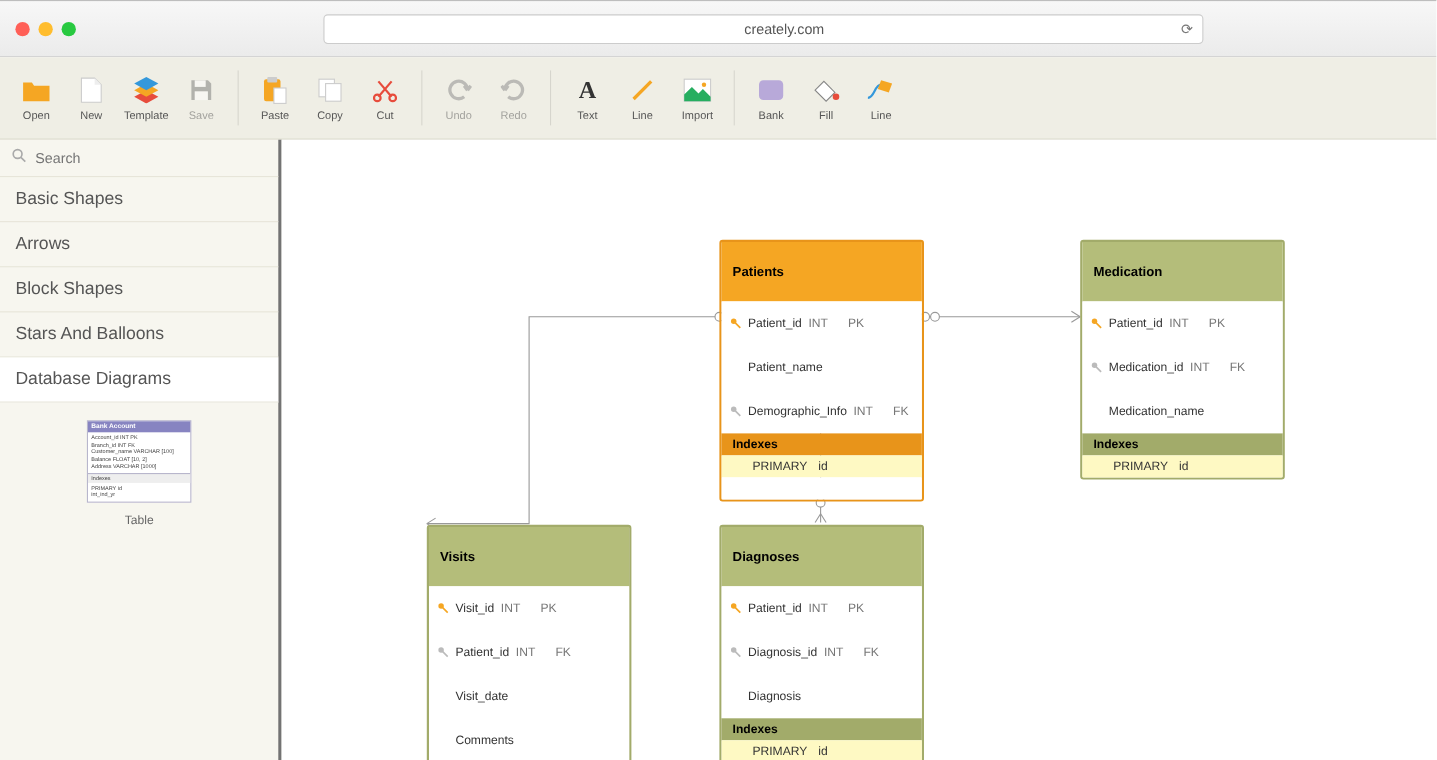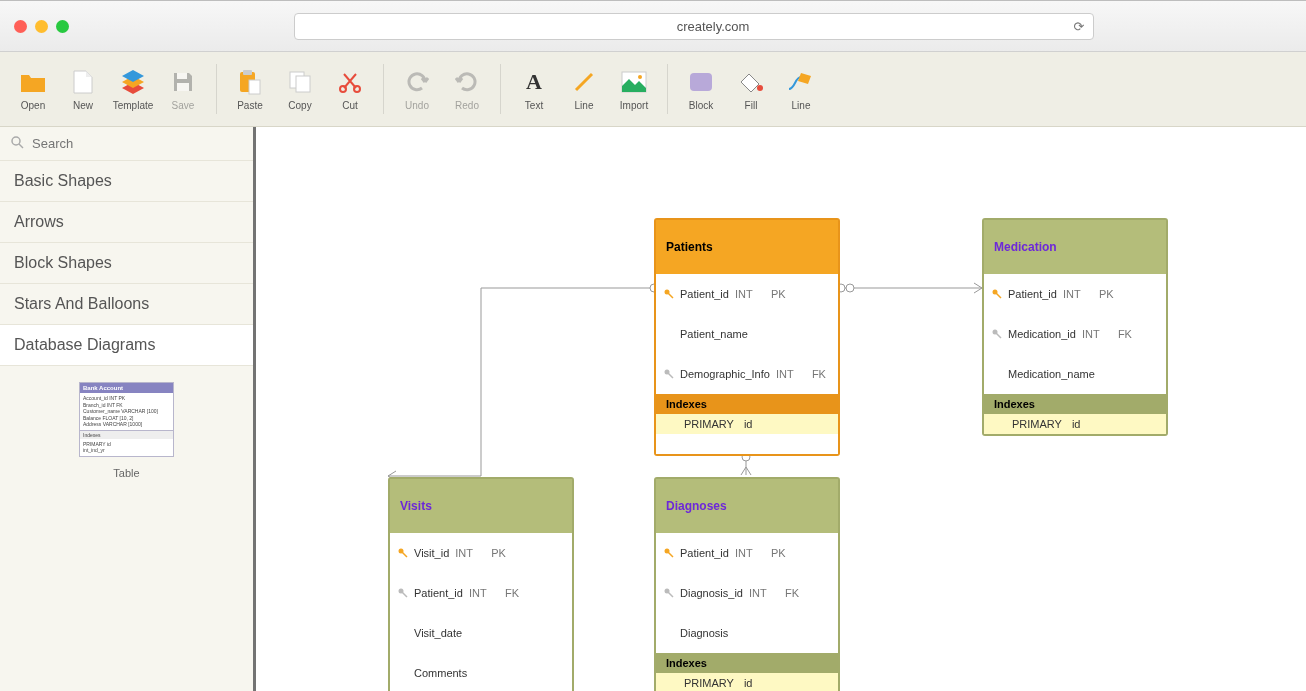--- a/index.html
+++ b/index.html
@@ -53,21 +53,21 @@
 .db-sec { padding: 4px 10px; font-weight: bold; font-size: 11px; }
 .db-idx { background: #fef9c3; padding: 4px 28px; display: flex; gap: 10px; }
 
 
 .theme-orange { border: 2px solid #e8941a; }
 .theme-orange .db-head { background: #f5a623; color: #000; }
 .theme-orange .db-sec { background: #e8941a; color: #000; }
 
 
 .theme-olive { border: 2px solid #a2ab6a; }
-.theme-olive .db-head { background: #b4bd7a; color: #6d28d9; }
+.theme-olive .db-head { background: #b4bd7a; color: #000000; }
 .theme-olive .db-sec { background: #a2ab6a; color: #000; }
 
 
 .conn { position: absolute; stroke: #888; stroke-width: 1; fill: none; }
 
 </style>
 </head>
 <body>
 
 <div class="window-chrome">
@@ -201,21 +201,21 @@
     </div>
   </div>
   <div class="tool-sep"></div>
   <div class="tool-group">
     <div class="tool-btn">
       <span class="tool-icon">
           <svg width="24" height="20" viewBox="0 0 24 20">
             <rect x="1" y="1" width="22" height="18" rx="4" fill="#b8a9d9"></rect>
           </svg>
         </span>
-      <span class="tool-label">Block</span>
+      <span class="tool-label">Bank</span>
     </div>
     <div class="tool-btn">
       <span class="tool-icon">
           <svg width="26" height="24" viewBox="0 0 26 24">
             <path fill="#fff" stroke="#888" d="M3 12l8-8 10 10-8 8z"></path>
             <circle cx="22" cy="18" r="3" fill="#e74c3c"></circle>
           </svg>
         </span>
       <span class="tool-label">Fill</span>
     </div>

